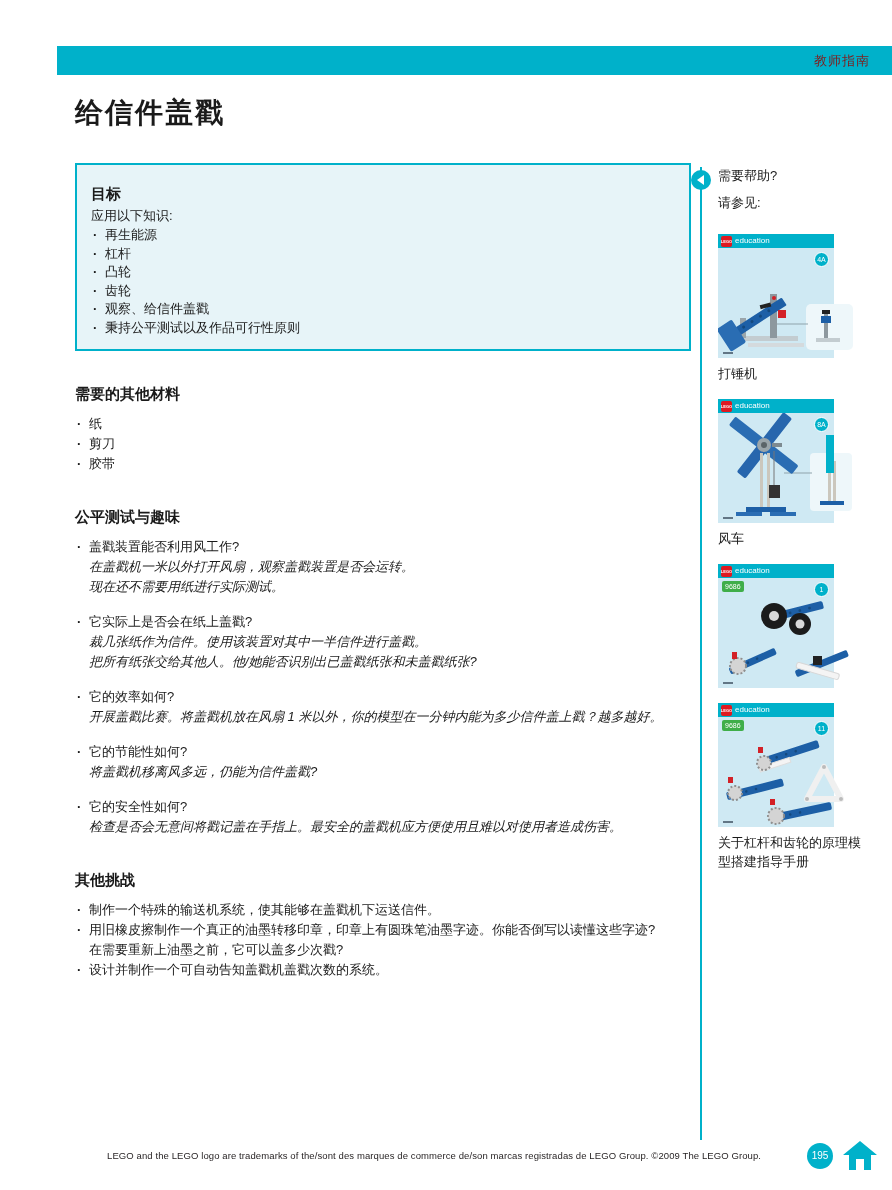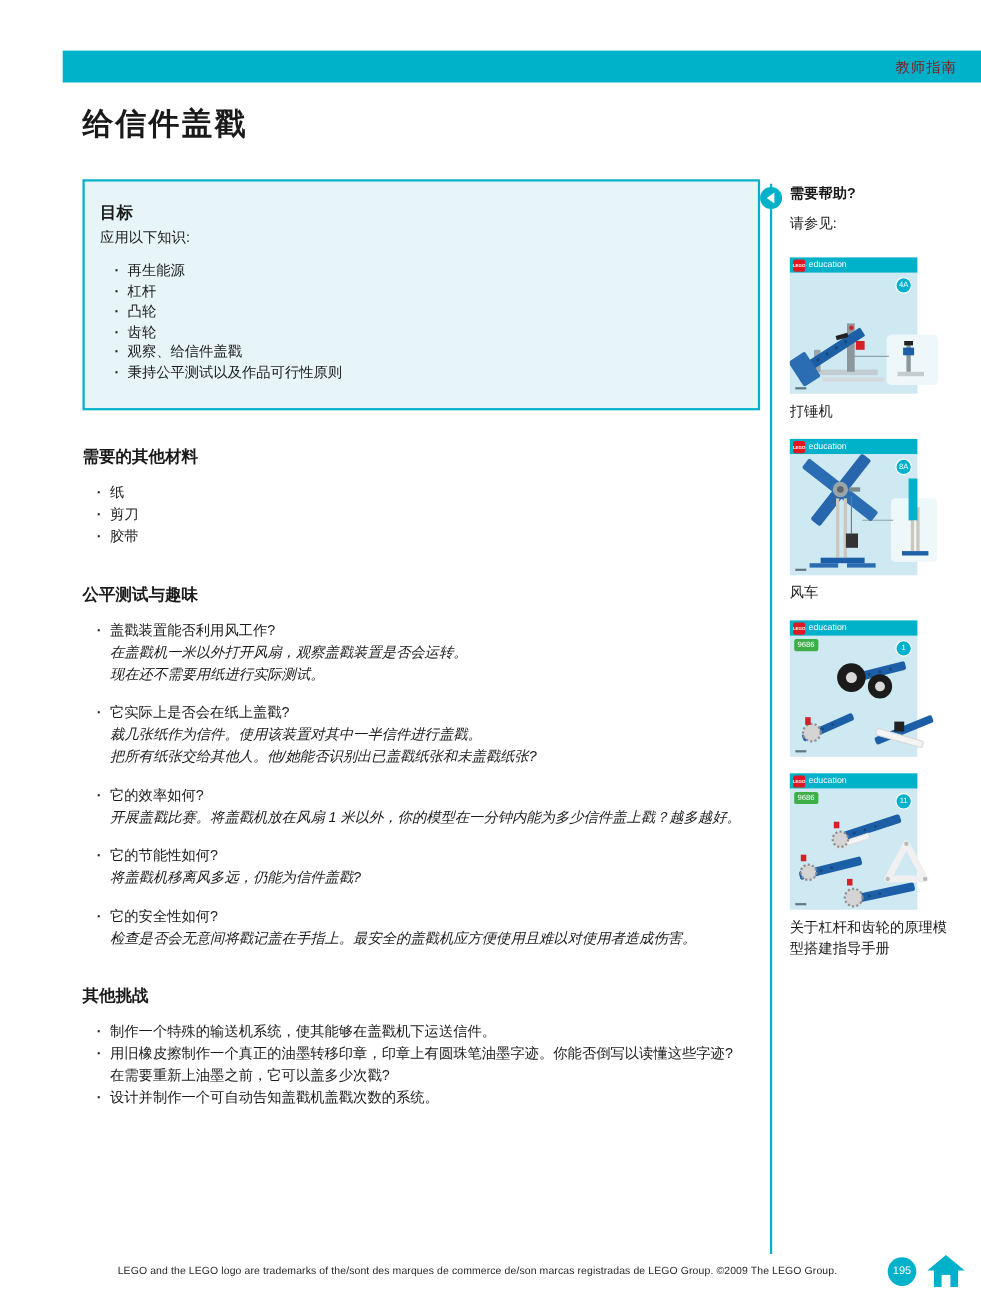--- a/index.html
+++ b/index.html
@@ -29,37 +29,37 @@
     position:absolute;left:75px;top:94px;font-size:28px;font-weight:bold;
     letter-spacing:2px;margin:0;
   }
   
   .main{position:absolute;left:75px;top:163px;width:616px;font-size:13px;line-height:20px;}
   .obj-box{
     border:2px solid var(--cyan);background:var(--box-bg);
     padding:20px 14px 11px 14px;line-height:18.5px;
   }
   .obj-box h2{font-size:15px;margin:0 0 3px 0;}
-  ul.plain{list-style:none;margin:12px;padding:0;}
+  ul.plain{list-style:none;margin:1px;padding:0;}
   ul.plain>li{position:relative;padding-left:13px;}
   ul.plain>li::before{content:"·";position:absolute;left:1px;font-weight:bold;}
   h3.sec{font-size:15px;margin:33px 0 10px 0;}
   .qa>li{margin-bottom:15px;}
   .qa .ans{font-style:italic;}
   .cont{padding-left:0;}
   
   .sidebar{position:absolute;left:700px;top:165px;width:192px;}
   .vline{position:absolute;left:0;top:2px;width:2px;height:973px;background:var(--cyan);}
   .marker{
     position:absolute;left:-9px;top:5px;width:20px;height:20px;border-radius:50%;
     background:var(--cyan);display:flex;align-items:center;justify-content:center;
   }
   .marker i{display:block;width:0;height:0;border:5px solid transparent;
     border-right:7px solid #fff;border-left:none;margin-right:2px;}
-  .help-head{margin:2px 0 0 18px;font-weight:bold;font-size:13px;}
+  .help-head{margin:2px 0 0 18px;font-weight:normal;font-size:13px;}
   .help-sub{margin:9px 0 0 18px;font-size:13px;}
   .card{margin-left:18px;width:116px;position:relative;}
   .card-head{height:14px;background:var(--cyan);display:flex;align-items:center;padding:0 3px;gap:3px;}
   .lego-sq{width:11px;height:11px;background:var(--red);border-radius:2px;color:#fff;
     font-size:4px;font-weight:bold;display:flex;align-items:center;justify-content:center;}
   .brand{color:#fff;font-size:8px;line-height:8px;}
   .card-body{height:110px;background:var(--card-bg);position:relative;}
   .c-badge{
     position:absolute;top:4px;right:5px;width:15px;height:15px;border-radius:50%;
     background:var(--cyan);border:1px solid #fff;color:#fff;font-size:7px;

